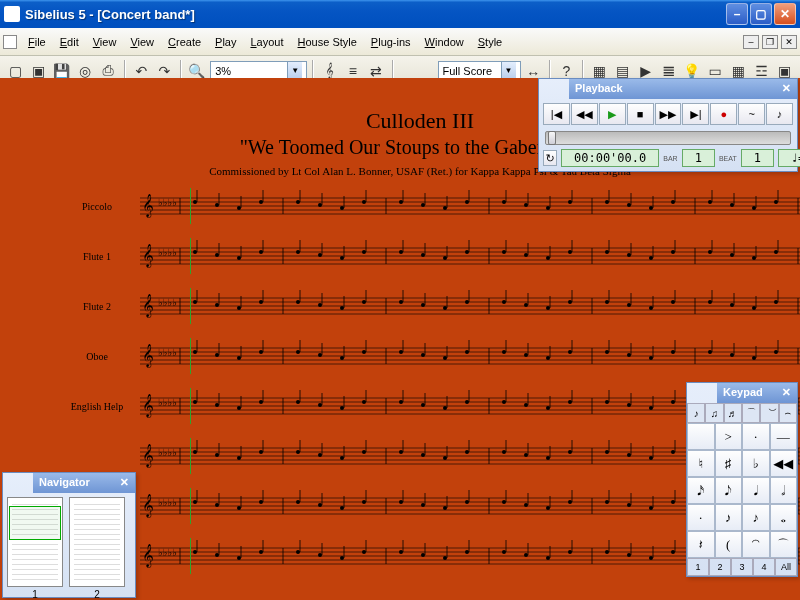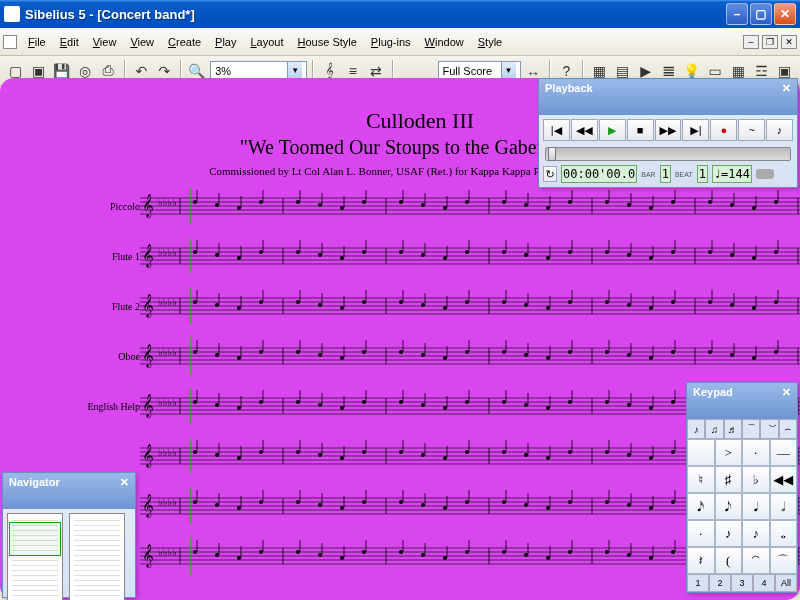--- a/index.html
+++ b/index.html
@@ -25,46 +25,46 @@
 
 .toolbar { height: 30px; background: linear-gradient(#f5f3eb,#e6e3d5); border-bottom: 1px solid #b8b8a8; display: flex; align-items: center; padding: 0 5px; gap: 2px; }
 .tbtn { width: 24px; height: 24px; border: 1px solid transparent; display: flex; align-items: center; justify-content: center; font-size: 14px; color: #333; }
 .tsep { width: 2px; height: 22px; border-left: 1px solid #aaa; border-right: 1px solid #fff; margin: 0 3px; }
 .zoom-box { width: 110px; height: 20px; border: 1px solid #7f9db9; background: #fff; padding: 0 4px; display: flex; align-items: center; }
 .zoom-box .dd { margin-left: auto; width: 15px; height: 18px; background: linear-gradient(#e4eefd,#b7cdec); border-left: 1px solid #7f9db9; display:flex;align-items:center;justify-content:center;font-size:8px; }
 .part-box { width: 94px; height: 20px; border: 1px solid #7f9db9; background: #fff; padding: 0 4px; display: flex; align-items: center; margin-left: 39px; }
 .part-box .dd { margin-left: auto; width: 15px; height: 18px; background: linear-gradient(#e4eefd,#b7cdec); border-left:1px solid #7f9db9; display:flex;align-items:center;justify-content:center;font-size:8px; }
 
 
-.score-area { position: absolute; top: 78px; left: 0; right: 0; bottom: 0; background: #d946ef; overflow: hidden; border-radius: 14px; }
+.score-area { position: absolute; top: 78px; left: 0; right: 0; bottom: 0; background: #c2410c; overflow: hidden; }
 .score-page { position: absolute; left: 40px; top: 10px; width: 760px; }
 .score-title { text-align: center; font-family: 'Times New Roman', serif; font-size: 22px; margin-top: 20px; }
 .score-sub { text-align: center; font-family: 'Times New Roman', serif; font-size: 20px; margin-top: 2px; }
 .score-comm { text-align: center; font-family: 'Times New Roman', serif; font-size: 11px; margin-top: 6px; }
 .score-exc { text-align: center; font-family: 'Times New Roman', serif; font-size: 11px; }
 .tempo { font-family: 'Times New Roman', serif; font-weight: bold; font-size: 12px; margin-left: 120px; margin-top: 2px; }
 .staves { margin-top: 4px; }
 .staff-row { display: flex; align-items: center; height: 50px; }
-.staff-label { width: 100px; font-family: 'Times New Roman', serif; font-size: 10px; text-align: right; padding-left: 14px; }
+.staff-label { width: 100px; font-family: 'Times New Roman', serif; font-size: 10px; text-align: center; padding-left: 14px; }
 .staff-lines { flex: 1; position: relative; height: 36px; }
 .staff-lines svg { width: 100%; height: 100%; }
 .playline { position: absolute; left: 50px; top: 0; bottom: 0; width: 1px; background: #2ea52e; }
 
 
 .playback { position: absolute; top: 78px; left: 538px; width: 260px; background: linear-gradient(#e6eefb,#d5e1f3); border: 1px solid #6a8cc0; box-shadow: 2px 2px 4px rgba(0,0,0,.2); }
-.panel-title { height: 36px; background: linear-gradient(#9abae9,#6e95d4); color: #fff; font-weight: bold; font-size: 11px; padding: 3px 6px; display: flex; }
+.panel-title { height: 20px; background: linear-gradient(#9abae9,#6e95d4); color: #fff; font-weight: bold; font-size: 11px; padding: 3px 6px; display: flex; margin-left: 30px; }
 .panel-title .x { margin-left: auto; color: #fff; cursor: pointer; }
 .playback-btns { display: flex; padding: 4px 4px; gap: 1px; }
 .pbtn { flex: 1; height: 22px; border: 1px solid #9ab; background: linear-gradient(#fefefe,#e8e8f0); display: flex; align-items: center; justify-content: center; font-size: 11px; }
 .pbtn.play { color: #1a9a1a; }
 .pbtn.rec { color: #c00; }
 .slider-row { height: 14px; margin: 2px 6px; background: linear-gradient(#bbb,#ddd); border: 1px solid #888; border-radius: 2px; position: relative; }
 .slider-row .thumb { position: absolute; left: 2px; top: -1px; width: 8px; height: 14px; background: linear-gradient(#f7f7f7,#cfcfd8); border: 1px solid #777; border-radius: 2px; }
 .pb-display { display: flex; margin: 4px 4px; gap: 4px; align-items: center; }
-.lcd { background: #d9f0d9; border: 1px solid #6a6; padding: 1px 1px; font-family: monospace; font-size: 12px; }
+.lcd { background: #d9f0d9; border: 1px solid #6a6; padding: 1px 12px; font-family: monospace; font-size: 12px; }
 .lcd-lbl { font-size: 7px; color: #555; }
 
 
 .keypad { position: absolute; top: 382px; left: 686px; width: 112px; background: linear-gradient(#e6eefb,#d5e1f3); border: 1px solid #6a8cc0; box-shadow: 2px 2px 4px rgba(0,0,0,.2); }
 .kp-tabs { display: flex; height: 20px; background: #dde6f4; }
 .kp-tab { flex: 1; border: 1px solid #aab; display:flex; align-items:center; justify-content:center; font-size: 10px; }
 .kp-grid { display: grid; grid-template-columns: repeat(4,1fr); }
 .kp-key { height: 27px; border: 1px solid #aab8cc; background: linear-gradient(#fefefe,#e7ecf6); display: flex; align-items: center; justify-content: center; font-size: 13px; font-family: serif; }
 .kp-bottom { display: flex; height: 18px; }
 .kp-bottom span { flex: 1; border: 1px solid #aab; display:flex;align-items:center;justify-content:center;font-size:9px;}

